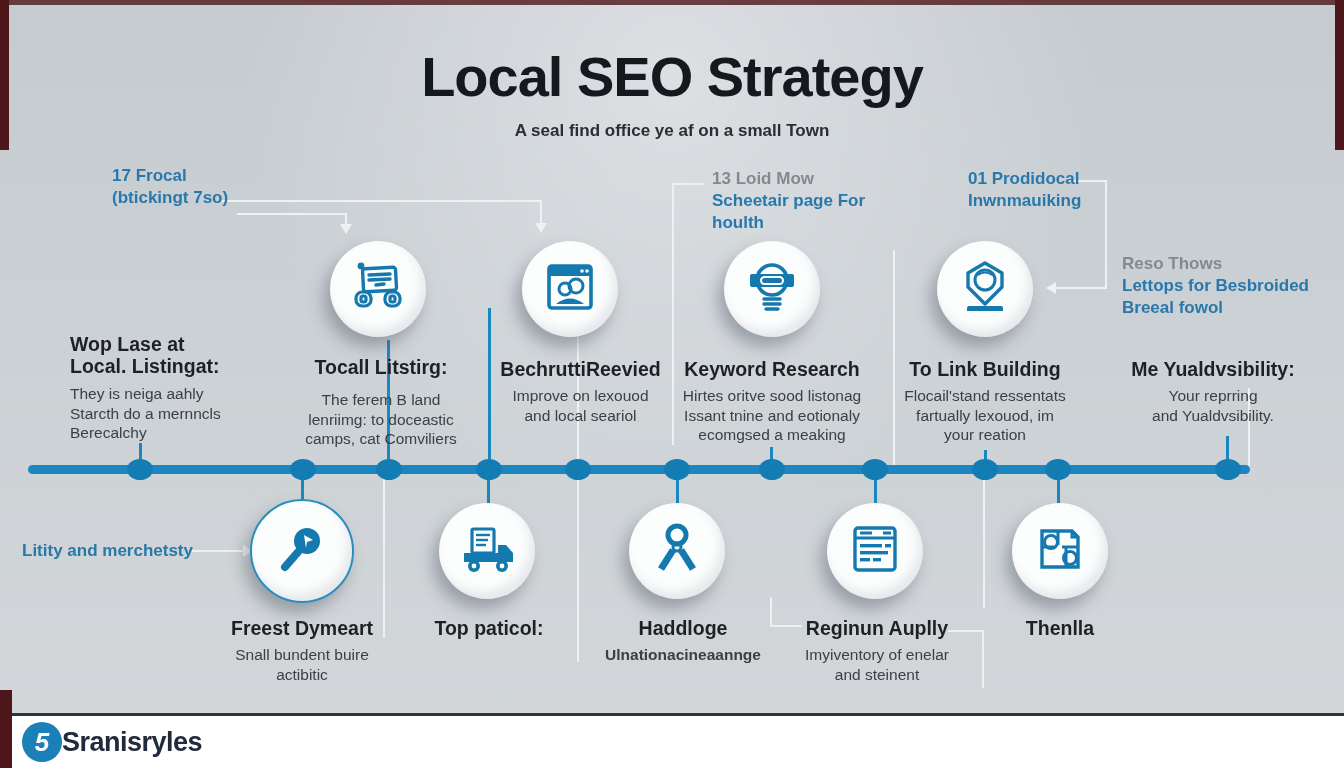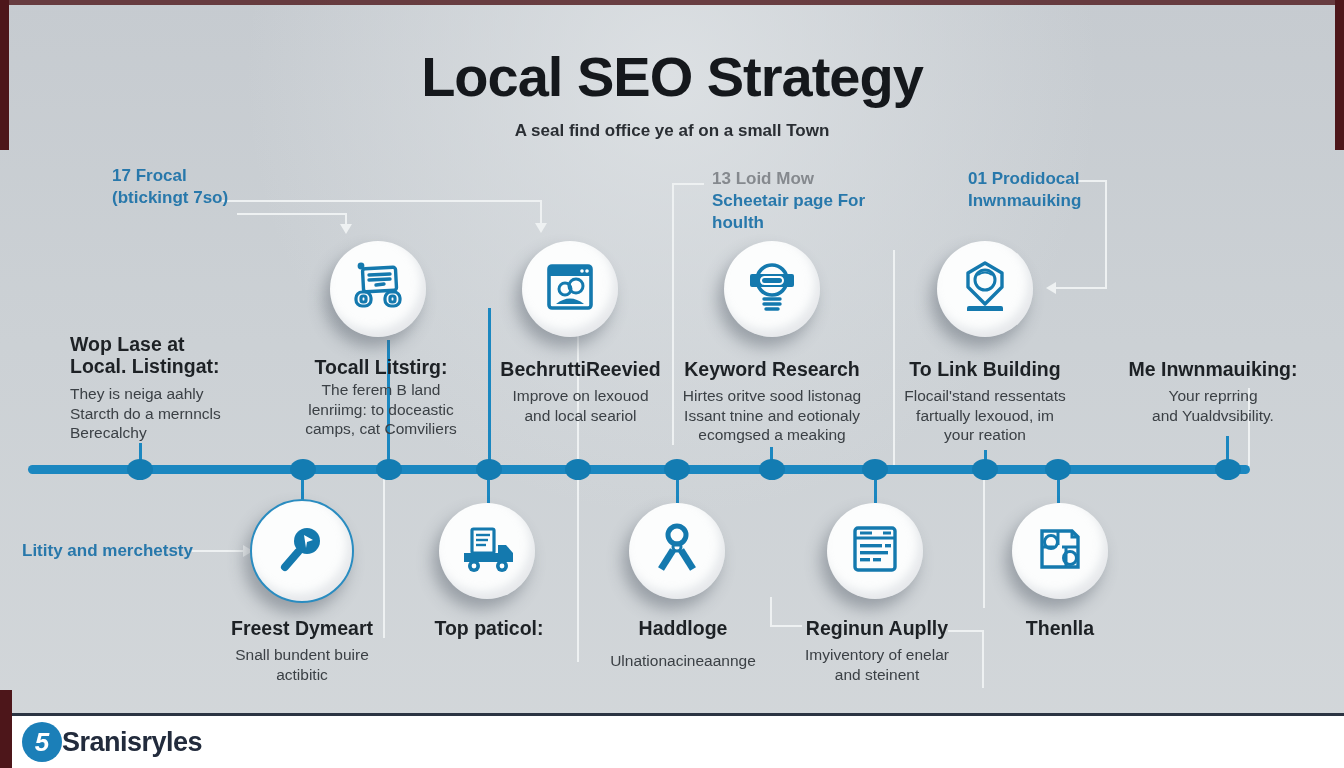--- a/index.html
+++ b/index.html
@@ -225,34 +225,39 @@
   </div>
   <div class="abs" style="left:712px;top:168px;">
     <div class="callout-gray">13 Loid Mow</div>
     <div class="callout-blue">Scheetair page For</div>
     <div class="callout-blue">houlth</div>
   </div>
   <div class="abs" style="left:968px;top:168px;">
     <div class="callout-blue">01 Prodidocal</div>
     <div class="callout-blue">Inwnmauiking</div>
   </div>
+  <div class="abs" style="left:1122px;top:253px;">
+    <div class="callout-gray">Reso Thows</div>
+    <div class="callout-blue">Lettops for Besbroided</div>
+    <div class="callout-blue">Breeal fowol</div>
+  </div>
   <div class="abs callout-blue" style="left:22px;top:540px;">Litity and merchetsty</div>
 
   <div class="abs" style="left:70px;top:333px;width:230px;">
     <div class="item-title">Wop Lase at</div>
     <div class="item-title">Local. Listingat:</div>
     <div class="item-desc" style="margin-top:7px;">
       <div>They is neiga aahly</div>
       <div>Starcth do a mernncls</div>
       <div>Berecalchy</div>
     </div>
   </div>
   <div class="abs ctr" style="left:283px;top:356px;width:196px;">
     <div class="item-title">Tocall Litstirg:</div>
-    <div class="item-desc" style="margin-top:2px;">
+    <div class="item-desc" style="margin-top:12px;">
       <div>The ferem B land</div>
       <div>lenriimg: to doceastic</div>
       <div>camps, cat Comviliers</div>
     </div>
   </div>
   <div class="abs ctr" style="left:488px;top:358px;width:185px;">
     <div class="item-title">BechruttiReevied</div>
     <div class="item-desc" style="margin-top:6px;">
       <div>Improve on lexouod</div>
       <div>and local seariol</div>
@@ -268,40 +273,40 @@
   </div>
   <div class="abs ctr" style="left:895px;top:358px;width:180px;">
     <div class="item-title">To Link Building</div>
     <div class="item-desc" style="margin-top:6px;">
       <div>Flocail'stand ressentats</div>
       <div>fartually lexouod, im</div>
       <div>your reation</div>
     </div>
   </div>
   <div class="abs ctr" style="left:1118px;top:358px;width:190px;">
-    <div class="item-title">Me Inwnmauiking:</div>
+    <div class="item-title">Me Yualdvsibility:</div>
     <div class="item-desc" style="margin-top:6px;">
       <div>Your reprring</div>
       <div>and Yualdvsibility.</div>
     </div>
   </div>
 
   <div class="abs ctr" style="left:212px;top:617px;width:180px;">
     <div class="item-title">Freest Dymeart</div>
     <div class="item-desc" style="margin-top:6px;">
       <div>Snall bundent buire</div>
       <div>actibitic</div>
     </div>
   </div>
   <div class="abs ctr" style="left:409px;top:617px;width:160px;">
     <div class="item-title">Top paticol:</div>
   </div>
   <div class="abs ctr" style="left:583px;top:617px;width:200px;">
     <div class="item-title">Haddloge</div>
-    <div class="item-desc" style="margin-top:12px;">
+    <div class="item-desc" style="margin-top:6px;font-weight:bold;">
       <div>Ulnationacineaannge</div>
     </div>
   </div>
   <div class="abs ctr" style="left:787px;top:617px;width:180px;">
     <div class="item-title">Reginun Auplly</div>
     <div class="item-desc" style="margin-top:6px;">
       <div>Imyiventory of enelar</div>
       <div>and steinent</div>
     </div>
   </div>

